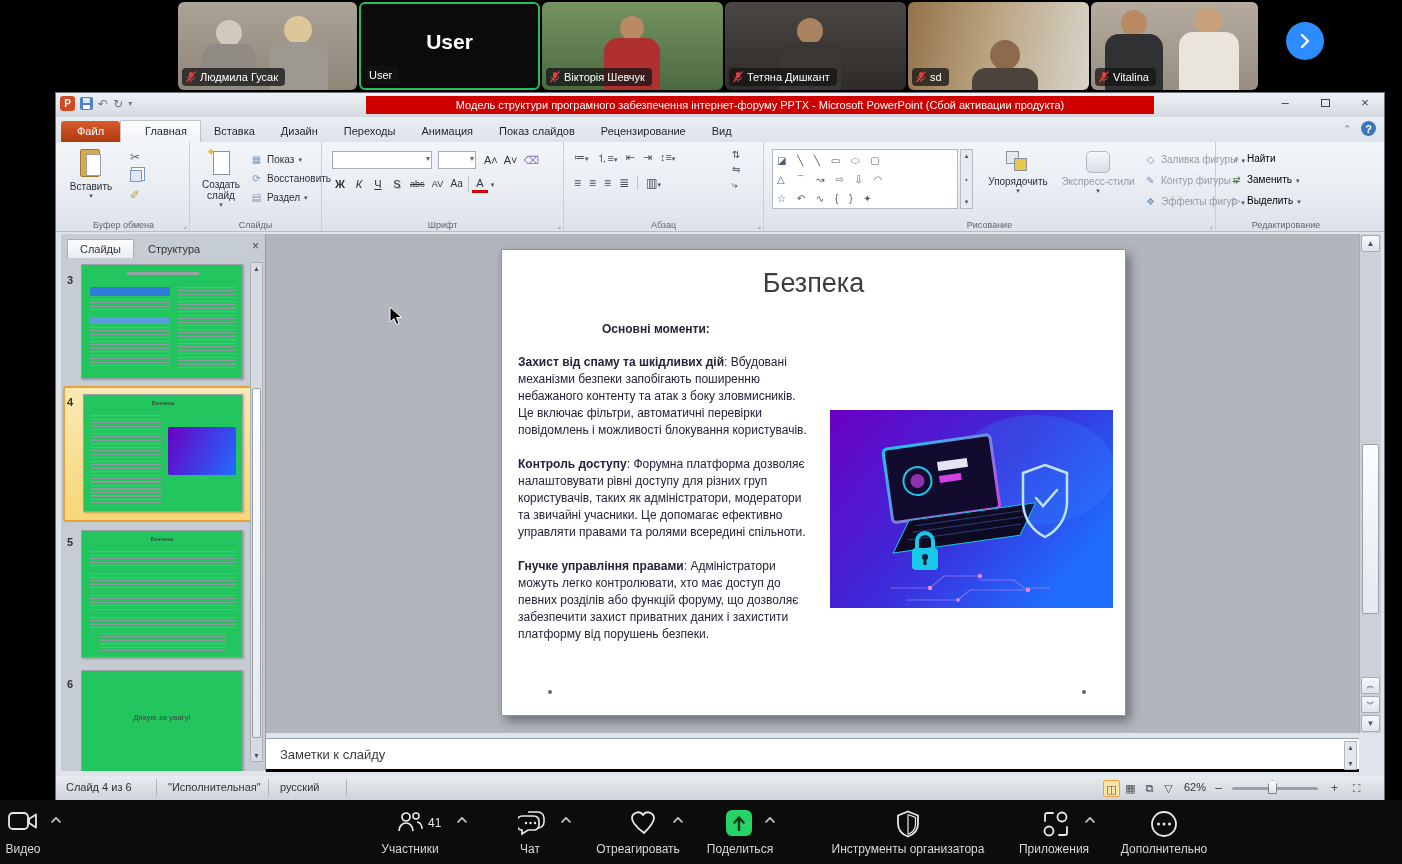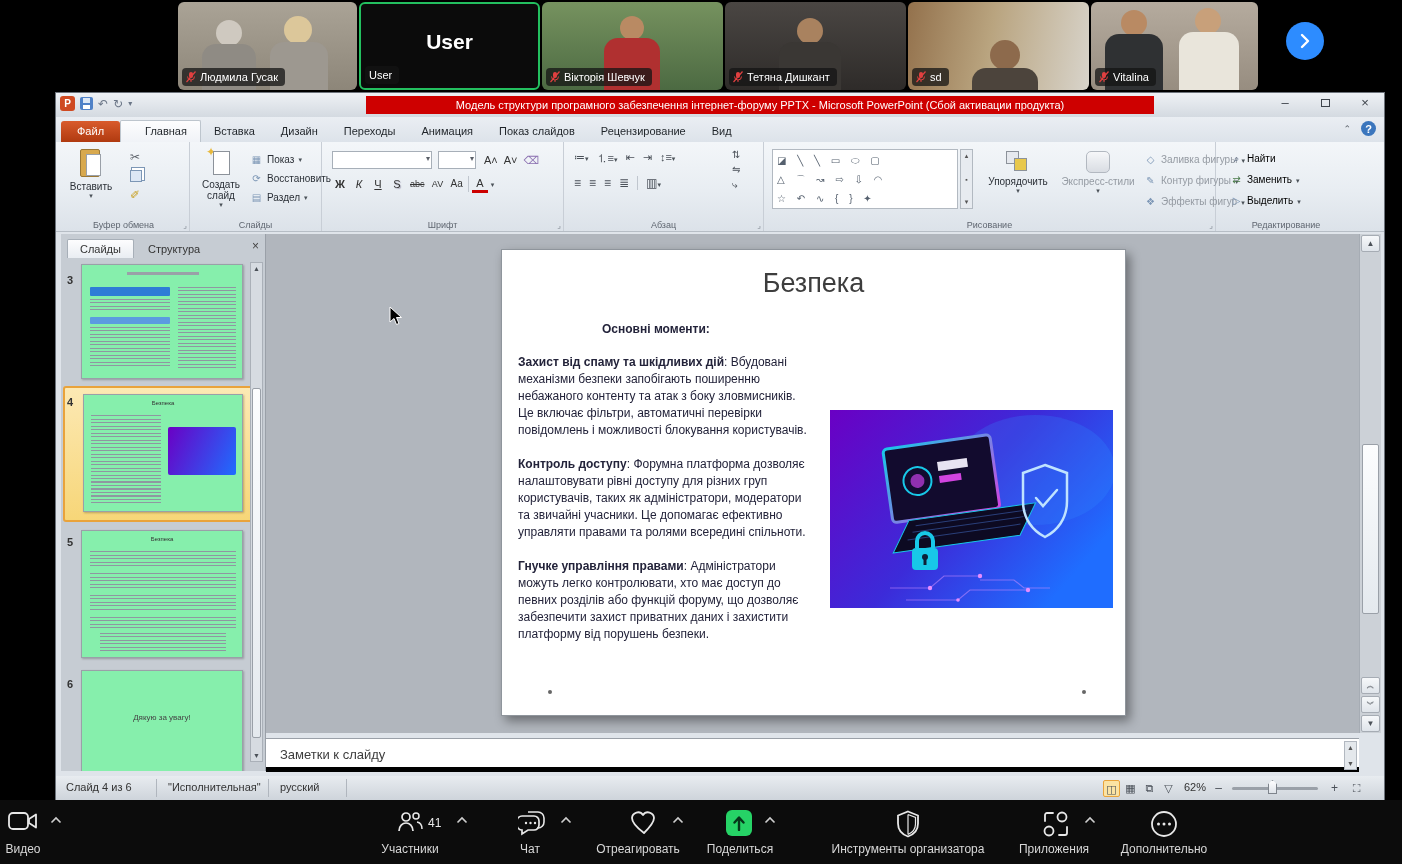--- a/index.html
+++ b/index.html
@@ -69,21 +69,21 @@
                  display:flex;flex-direction:column;align-items:center;justify-content:space-between;font-size:7px;color:#555;padding:2px 0;}
   .dis{color:#949aa2;}
   .minirow{display:flex;align-items:center;gap:4px;font-size:10px;white-space:nowrap;line-height:16px;}
 
   
   .panel{position:absolute;left:5px;top:141px;width:205px;height:537px;background:#c6ccd3;overflow:hidden;border-right:1px solid #9aa0a8;}
   .ptabs{position:absolute;left:0;top:0;width:100%;height:24px;display:flex;align-items:flex-end;padding-left:6px;gap:2px;}
   .ptab{font-size:11px;color:#333;padding:3px 12px;}
   .ptab.active{background:linear-gradient(#fdfdfe,#e9edf2);border:1px solid #a7afb8;border-bottom:none;border-radius:2px 2px 0 0;}
   .pclose{position:absolute;right:6px;top:5px;font-size:12px;color:#444;}
-  .thumb-page{position:absolute;background:#86efac;border:1px solid #9aa0a8;box-shadow:1px 1px 2px rgba(0,0,0,.25);overflow:hidden;}
+  .thumb-page{position:absolute;background:#22c55e;border:1px solid #9aa0a8;box-shadow:1px 1px 2px rgba(0,0,0,.25);overflow:hidden;}
   .tnum{position:absolute;font-size:11px;font-weight:bold;color:#333;}
   .sel-wrap{position:absolute;left:2px;top:152px;width:196px;height:136px;background:linear-gradient(#fce9b4,#f7d678);
             border:2px solid #e9a33b;border-radius:3px;}
   .tlines{background:repeating-linear-gradient(to bottom,#8f97a1 0 1px,transparent 1px 3.5px);}
   .ttitle{position:absolute;width:100%;text-align:center;color:#333;}
   .pscroll{position:absolute;right:2px;top:28px;width:13px;height:500px;background:#d6dbe1;border:1px solid #aab0b8;}
   .pthumb{position:absolute;left:1px;width:9px;background:linear-gradient(#fcfdfe,#e4e9ee);border:1px solid #9aa0a8;border-radius:2px;}
 
   
   .editor{position:absolute;left:210px;top:141px;width:1093px;height:499px;background:#b1b6bd;}
@@ -93,21 +93,21 @@
   .s-sub{position:absolute;left:100px;top:72px;font-size:12px;font-weight:bold;color:#23233a;}
   .s-body{position:absolute;left:16px;top:104px;width:296px;font-size:12px;line-height:17px;color:#23233a;}
   .s-body p{margin:0 0 17px;}
   .s-img{position:absolute;left:328px;top:160px;width:283px;height:198px;}
   .pdot{position:absolute;width:4px;height:4px;border-radius:50%;background:#666;}
   .vsb{position:absolute;left:1303px;top:141px;width:22px;height:499px;background:#ccd1d7;border-left:1px solid #a6acb4;}
   .vsb-btn{position:absolute;left:1px;width:19px;height:17px;background:linear-gradient(#f6f8fa,#dfe4ea);
            border:1px solid #a6acb4;border-radius:2px;text-align:center;font-size:8px;color:#4b5158;line-height:16px;}
   .cursor-arrow{position:absolute;left:123px;top:72px;}
 
-  .notes{position:absolute;left:210px;top:645px;width:1093px;height:34px;background:#fff;border-top:1px solid #9aa0a8;border-bottom:5px solid #000000;}
+  .notes{position:absolute;left:210px;top:645px;width:1093px;height:34px;background:#fff;border-top:1px solid #9aa0a8;border-bottom:3px solid #000000;}
   .notes-text{position:absolute;left:14px;top:8px;font-size:13px;color:#3c3c3c;}
   .notes-sb{position:absolute;right:2px;top:2px;width:13px;height:29px;background:#e4e8ec;border:1px solid #b2b8c0;
             display:flex;flex-direction:column;justify-content:space-between;align-items:center;font-size:7px;color:#555;padding:2px 0;}
 
   .statusbar{position:absolute;left:0;top:683px;width:100%;height:25px;background:linear-gradient(#e8ecf0,#cdd3da);
              font-size:11px;color:#333;}
   .st-item{position:absolute;top:5px;white-space:nowrap;}
   .st-sep{position:absolute;top:3px;width:1px;height:18px;background:#b0b6be;}
   .viewbtn{position:absolute;top:4px;width:17px;height:17px;text-align:center;font-size:11px;line-height:16px;color:#4a5058;}
   .viewbtn.sel{background:#fbe3a3;border:1px solid #e9a33b;border-radius:2px;}

